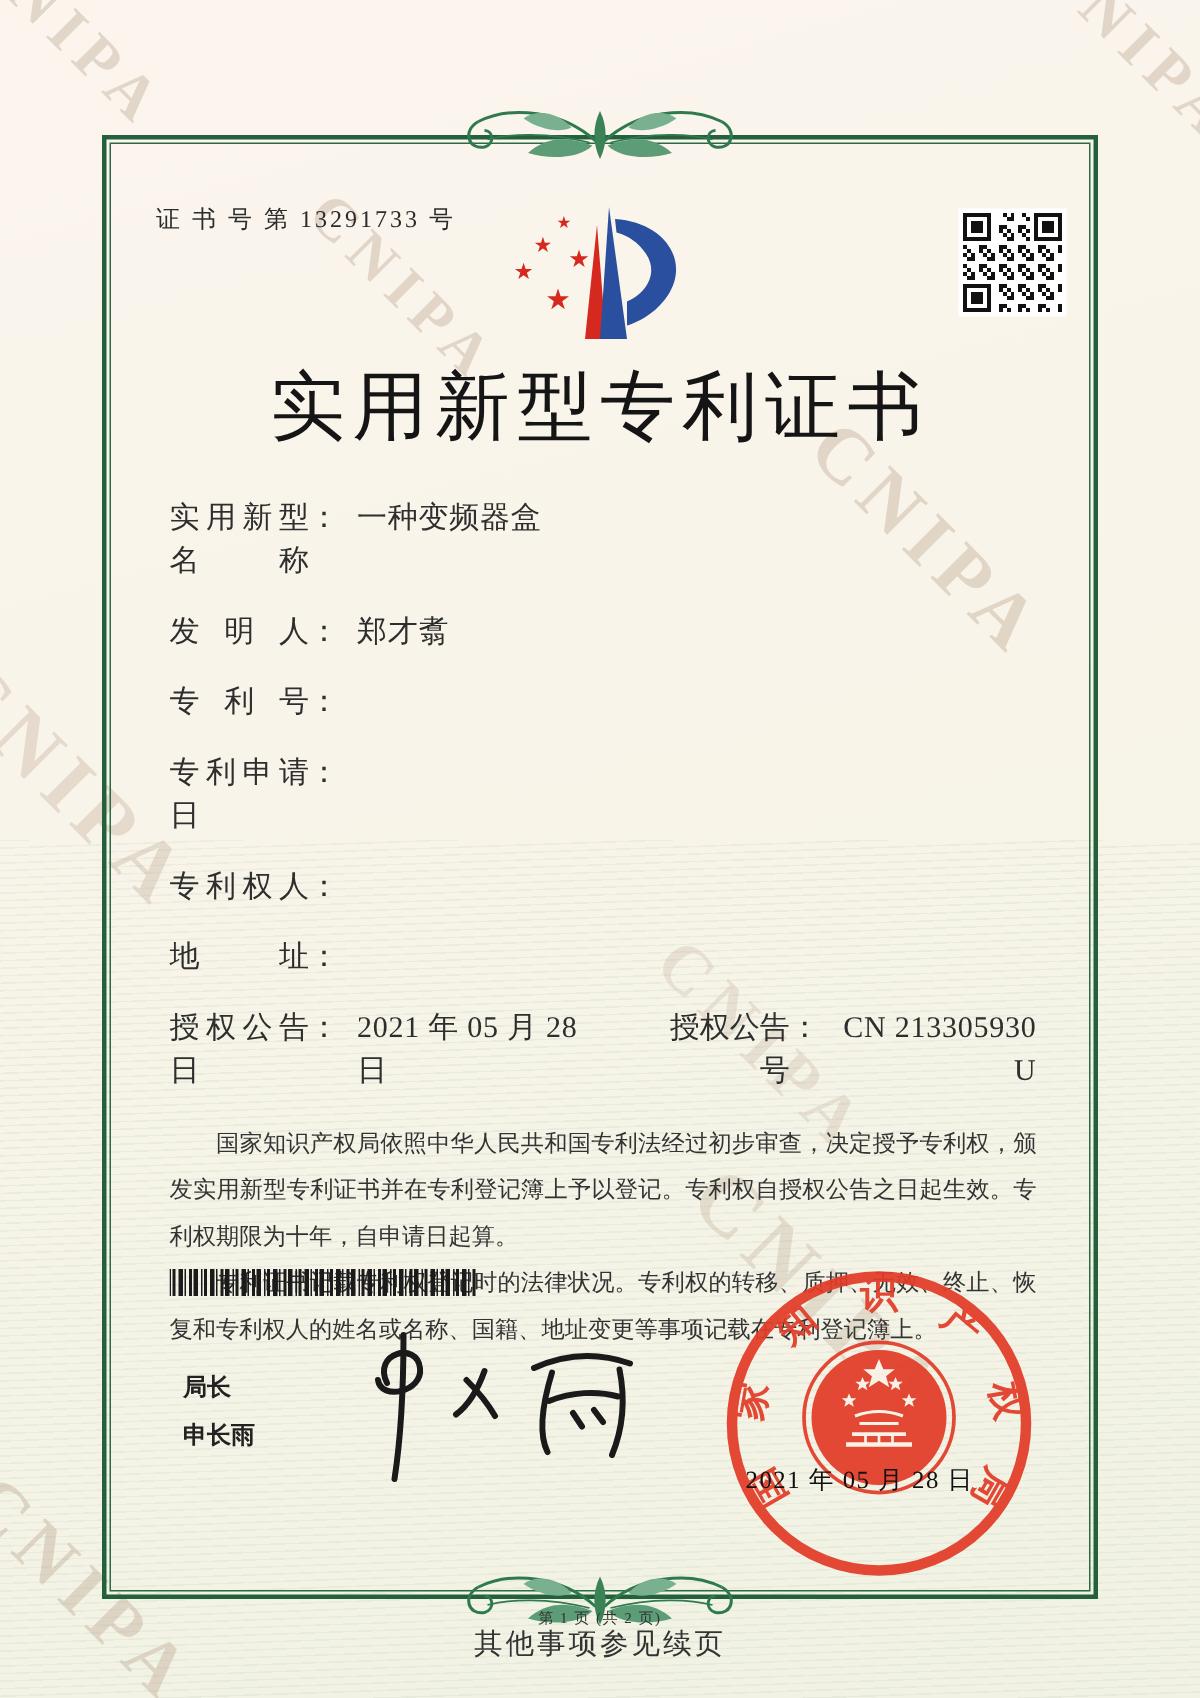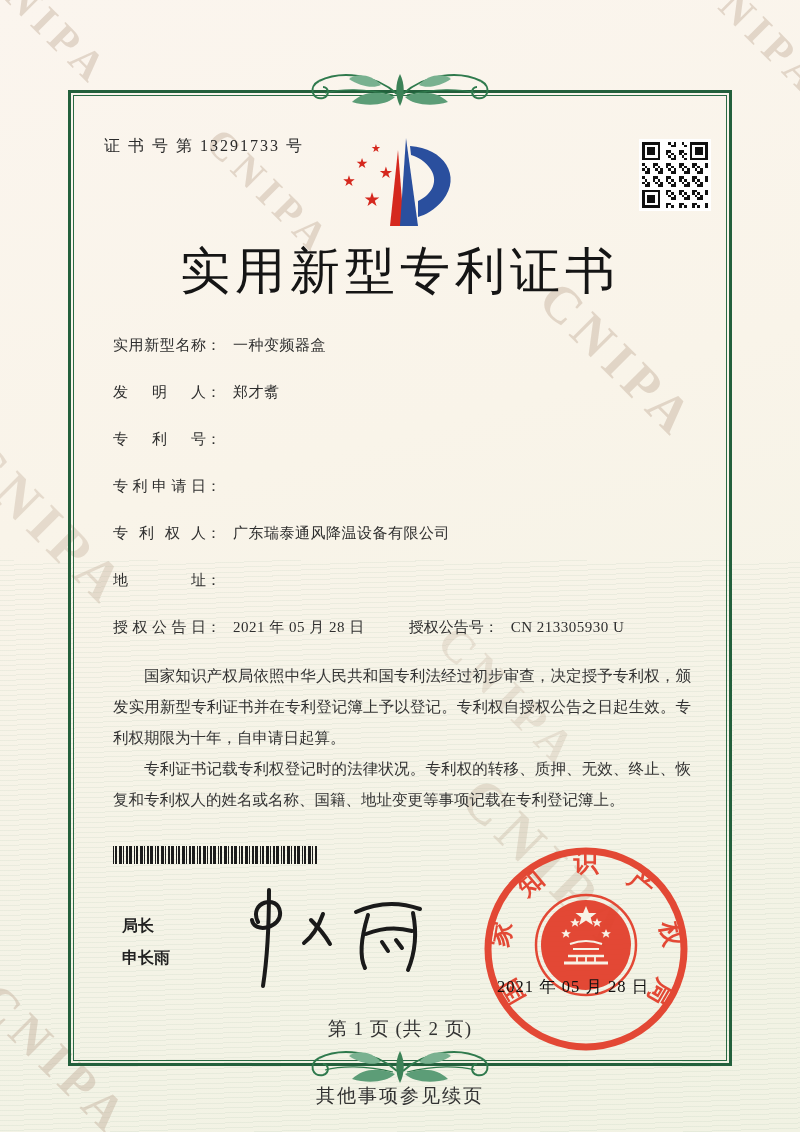--- a/index.html
+++ b/index.html
@@ -39,43 +39,43 @@
   .cert-no{ position:absolute; left:104px; top:136px; z-index:4;
     font-size:16px; letter-spacing:2px; color:#2b2b2b; }
 
   .logo{ position:absolute; left:336px; top:130px; width:132px; height:108px; z-index:4; }
   .qr{ position:absolute; left:639px; top:139px; width:72px; height:72px; z-index:4; background:#fff; padding:3px; }
 
   .title{ position:absolute; left:0; right:0; top:238px; z-index:4; text-align:center;
     font-size:50px; font-weight:400; letter-spacing:5px; color:#151515; }
 
   .content{ position:absolute; left:113px; top:331px; width:578px; z-index:4; }
-  .row{ display:flex; align-items:flex-start; font-size:15px; line-height:29px;
+  .row{ display:flex; align-items:flex-start; font-size:20px; line-height:29px;
     margin-bottom:18px; color:#2e2e2e; }
   .lbl{ display:inline-block; width:93px; text-align:justify; text-align-last:justify; flex:none; }
   .colon{ flex:none; }
   .val{ margin-left:12px; letter-spacing:0.5px; }
   .row-grant .pair2{ display:flex; margin-left:44px;text-align:right; }
   .paras{ margin-top:10px; font-size:15.5px; line-height:31px; color:#333; text-align:justify; }
   .paras p{ text-indent:2em; }
 
   .barcode{ position:absolute; left:113px; top:846px; width:208px; height:18px; z-index:4; }
 
   .officer{ position:absolute; left:122px; top:910px; z-index:4;
     font-family:"Liberation Sans","DejaVu Sans",sans-serif; font-size:16px; font-weight:600;
     color:#222; line-height:32px; }
   .sign{ position:absolute; left:228px; top:882px; width:215px; height:112px; z-index:4; }
 
   .seal{ position:absolute; left:480px; top:843px; width:212px; height:212px; z-index:5;
     opacity:.93; }
   .seal-date{ position:absolute; left:497px; top:976px; z-index:6; font-size:16.5px;
     letter-spacing:1px; color:#101010; }
 
-  .page-no{ position:absolute; left:0; right:0; top:1016px; text-align:center; z-index:4;
-    font-size:19px; letter-spacing:1px; color:#333; }
+  .page-no{ position:absolute; left:0; right:0; top:1072px; text-align:center; z-index:4;
+    font-size:10px; letter-spacing:1px; color:#333; }
   .foot-note{ position:absolute; left:0; right:0; top:1083px; text-align:center; z-index:4;
     font-size:19px; letter-spacing:2px; color:#333; }
 </style>
 </head>
 <body>
 
 <div class="page">
 
   <span class="wm wm1">CNIPA</span>
   <span class="wm wm2">CNIPA</span>
@@ -300,21 +300,20 @@
       <span class="lbl">专利号</span>
         <span class="colon">：</span>
     </div>
     <div class="row">
       <span class="lbl">专利申请日</span>
         <span class="colon">：</span>
     </div>
     <div class="row">
       <span class="lbl">专利权人</span>
         <span class="colon">：</span>
-      <span class="val">广东瑞泰通风降温设备有限公司</span>
     </div>
     <div class="row">
       <span class="lbl">地址</span>
         <span class="colon">：</span>
     </div>
     <div class="row row-grant">
       <span class="lbl">授权公告日</span>
         <span class="colon">：</span>
       <span class="val">2021 年 05 月 28 日</span>
       <span class="pair2">

